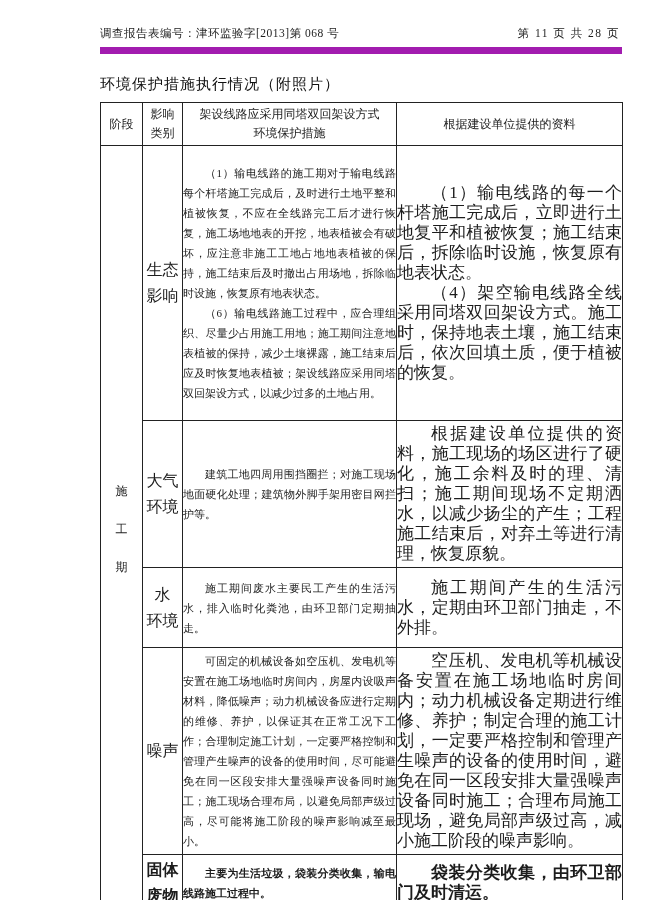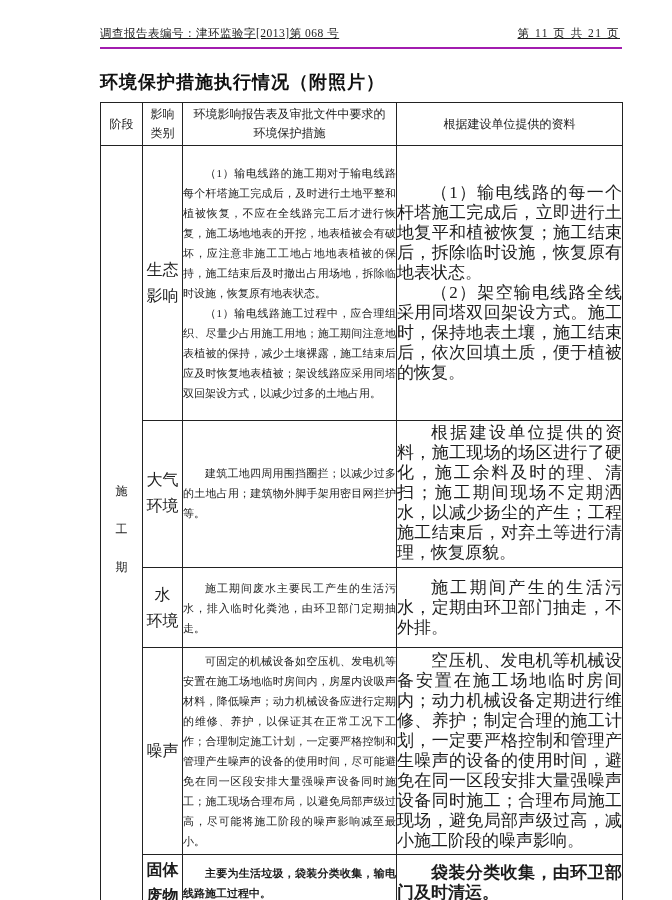--- a/index.html
+++ b/index.html
@@ -19,30 +19,29 @@
     top: 26px;
     width: 522px;
   }
   .doc-header {
     display: flex;
     justify-content: space-between;
     align-items: flex-end;
     font-size: 11.5px;
     line-height: 15px;
     padding: 0 2px 6px 0;
-    border-bottom: 2px solid #a21caf;
+    border-bottom: 7px solid #a21caf;
     letter-spacing: 0.5px;
-    text-decoration: underline;
   }
   .doc-header .pgno { letter-spacing: 1.5px; }
   .doc-title {
     margin-top: 21px;
     font-family: "Liberation Sans", "DejaVu Sans", sans-serif;
-    font-weight: bold;
-    font-size: 18px;
+    font-weight: normal;
+    font-size: 15px;
     letter-spacing: 1px;
     color: #111;
   }
   table.measures-table {
     margin-top: 8px;
     border-collapse: collapse;
     table-layout: fixed;
     width: 522px;
     font-size: 11px;
   }
@@ -80,76 +79,76 @@
   }
   td.txt p {
     margin: 0;
     text-indent: 2em;
     text-align: justify;
     line-height: 20px;
     font-size: 11px;
   }
   td.impl p { font-size: 17px; }
   tr.row-eco   > td { height: 275px; }
-  tr.row-air   > td { height: 112px; font-family: Liberation Mono, monospace; }
+  tr.row-air   > td { height: 112px; }
   tr.row-water > td { height: 80px;  }
   tr.row-noise > td { height: 203px; }
   tr.row-solid > td { height: 55px; font-weight: bold;  }
 </style>
 </head>
 <body>
 
 <div class="page">
   <div class="content">
 
     <div class="doc-header">
       <span>调查报告表编号：津环监验字[2013]第 068 号</span>
-      <span class="pgno">第 11 页 共 21 页</span>
+      <span class="pgno">第 11 页 共 28 页</span>
     </div>
 
     <div class="doc-title">环境保护措施执行情况（附照片）</div>
 
     <table class="measures-table">
       <colgroup>
         <col style="width:42px">
         <col style="width:40px">
         <col style="width:214px">
         <col style="width:226px">
       </colgroup>
       <thead>
         <tr>
           <th class="hdr">阶段</th>
           <th class="hdr pre">影响
 类别</th>
-          <th class="hdr pre">环境影响报告表及审批文件中要求的
+          <th class="hdr pre">架设线路应采用同塔双回架设方式
 环境保护措施</th>
           <th class="hdr">根据建设单位提供的资料</th>
         </tr>
       </thead>
       <tbody>
         <tr class="row-eco">
           <td class="stage pre" rowspan="5">施
 工
 期</td>
           <td class="cat pre">生态
 影响</td>
           <td class="txt">
             <p>（1）输电线路的施工期对于输电线路每个杆塔施工完成后，及时进行土地平整和植被恢复，不应在全线路完工后才进行恢复，施工场地地表的开挖，地表植被会有破坏，应注意非施工工地占地地表植被的保持，施工结束后及时撤出占用场地，拆除临时设施，恢复原有地表状态。</p>
-            <p>（1）输电线路施工过程中，应合理组织、尽量少占用施工用地；施工期间注意地表植被的保持，减少土壤裸露，施工结束后应及时恢复地表植被；架设线路应采用同塔双回架设方式，以减少过多的土地占用。</p>
+            <p>（6）输电线路施工过程中，应合理组织、尽量少占用施工用地；施工期间注意地表植被的保持，减少土壤裸露，施工结束后应及时恢复地表植被；架设线路应采用同塔双回架设方式，以减少过多的土地占用。</p>
           </td>
           <td class="txt impl">
             <p>（1）输电线路的每一个杆塔施工完成后，立即进行土地复平和植被恢复；施工结束后，拆除临时设施，恢复原有地表状态。</p>
-            <p>（2）架空输电线路全线采用同塔双回架设方式。施工时，保持地表土壤，施工结束后，依次回填土质，便于植被的恢复。</p>
+            <p>（4）架空输电线路全线采用同塔双回架设方式。施工时，保持地表土壤，施工结束后，依次回填土质，便于植被的恢复。</p>
           </td>
         </tr>
         <tr class="row-air">
           <td class="cat pre">大气
 环境</td>
           <td class="txt">
-            <p>建筑工地四周用围挡圈拦；以减少过多的土地占用；建筑物外脚手架用密目网拦护等。</p>
+            <p>建筑工地四周用围挡圈拦；对施工现场地面硬化处理；建筑物外脚手架用密目网拦护等。</p>
           </td>
           <td class="txt impl">
             <p>根据建设单位提供的资料，施工现场的场区进行了硬化，施工余料及时的理、清扫；施工期间现场不定期洒水，以减少扬尘的产生；工程施工结束后，对弃土等进行清理，恢复原貌。</p>
           </td>
         </tr>
         <tr class="row-water">
           <td class="cat pre">水
 环境</td>
           <td class="txt">
             <p>施工期间废水主要民工产生的生活污水，排入临时化粪池，由环卫部门定期抽走。</p>

